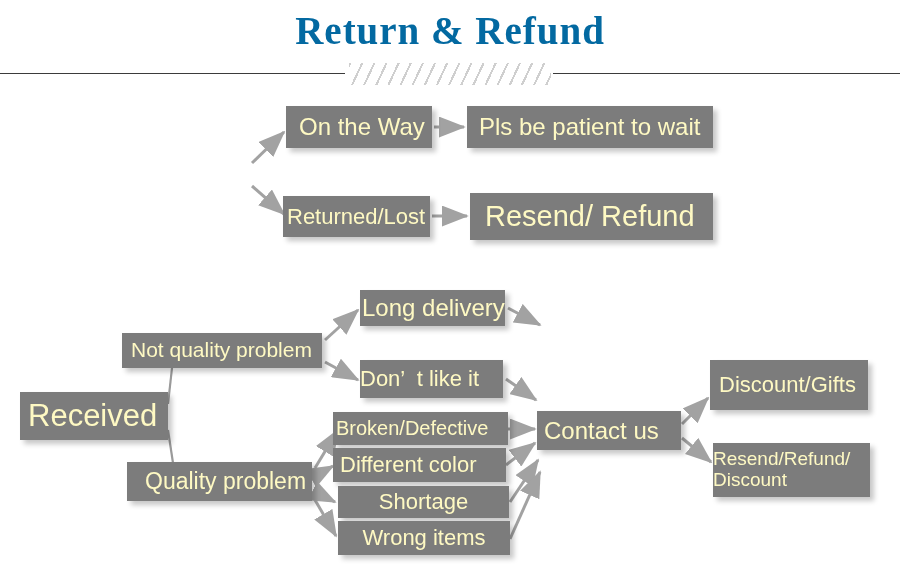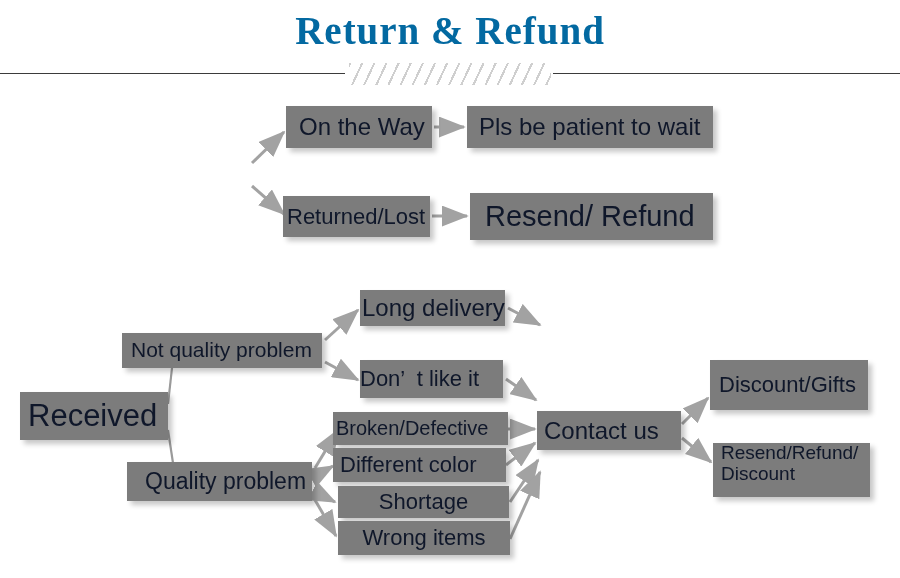--- a/index.html
+++ b/index.html
@@ -28,21 +28,21 @@
     position:absolute;left:349px;top:0;width:202px;height:22px;
     background:repeating-linear-gradient(115deg,
         #cfcfcf 0px,#cfcfcf 2px,
         transparent 2px,transparent 11px);
   }
 
   
   .box{
     position:absolute;
     background:#7c7c7c;
-    color:#0f172a;
+    color:#fef9c3;
     box-shadow:4px 4px 5px rgba(0,0,0,0.22);
     display:flex;align-items:center;
     box-sizing:border-box;
     line-height:1.08;
     white-space:pre;
     z-index:3;
   }
   .box.c{justify-content:center;}
   .box.l{justify-content:flex-start;}
 
@@ -156,18 +156,18 @@
   </div>
 
   <div class="box l" style="left:537px;top:411px;width:144px;height:39px;padding-left:7px;font-size:24px;text-align:center;">
     <span>Contact us</span>
   </div>
 
   <div class="box l" style="left:710px;top:360px;width:158px;height:50px;padding-left:9px;font-size:22px;">
     <span>Discount/Gifts</span>
   </div>
 
-  <div class="box l" style="left:713px;top:443px;width:157px;height:54px;padding-left:8px;font-size:19px;flex-direction:column;align-items:flex-start;">
+  <div class="box l" style="left:713px;top:443px;width:157px;height:54px;padding-left:0;font-size:19px;flex-direction:column;align-items:flex-start;justify-content:center;">
     <span>Resend/Refund/</span>
     <span>Discount</span>
   </div>
 
 </div>
 
 </body></html>

